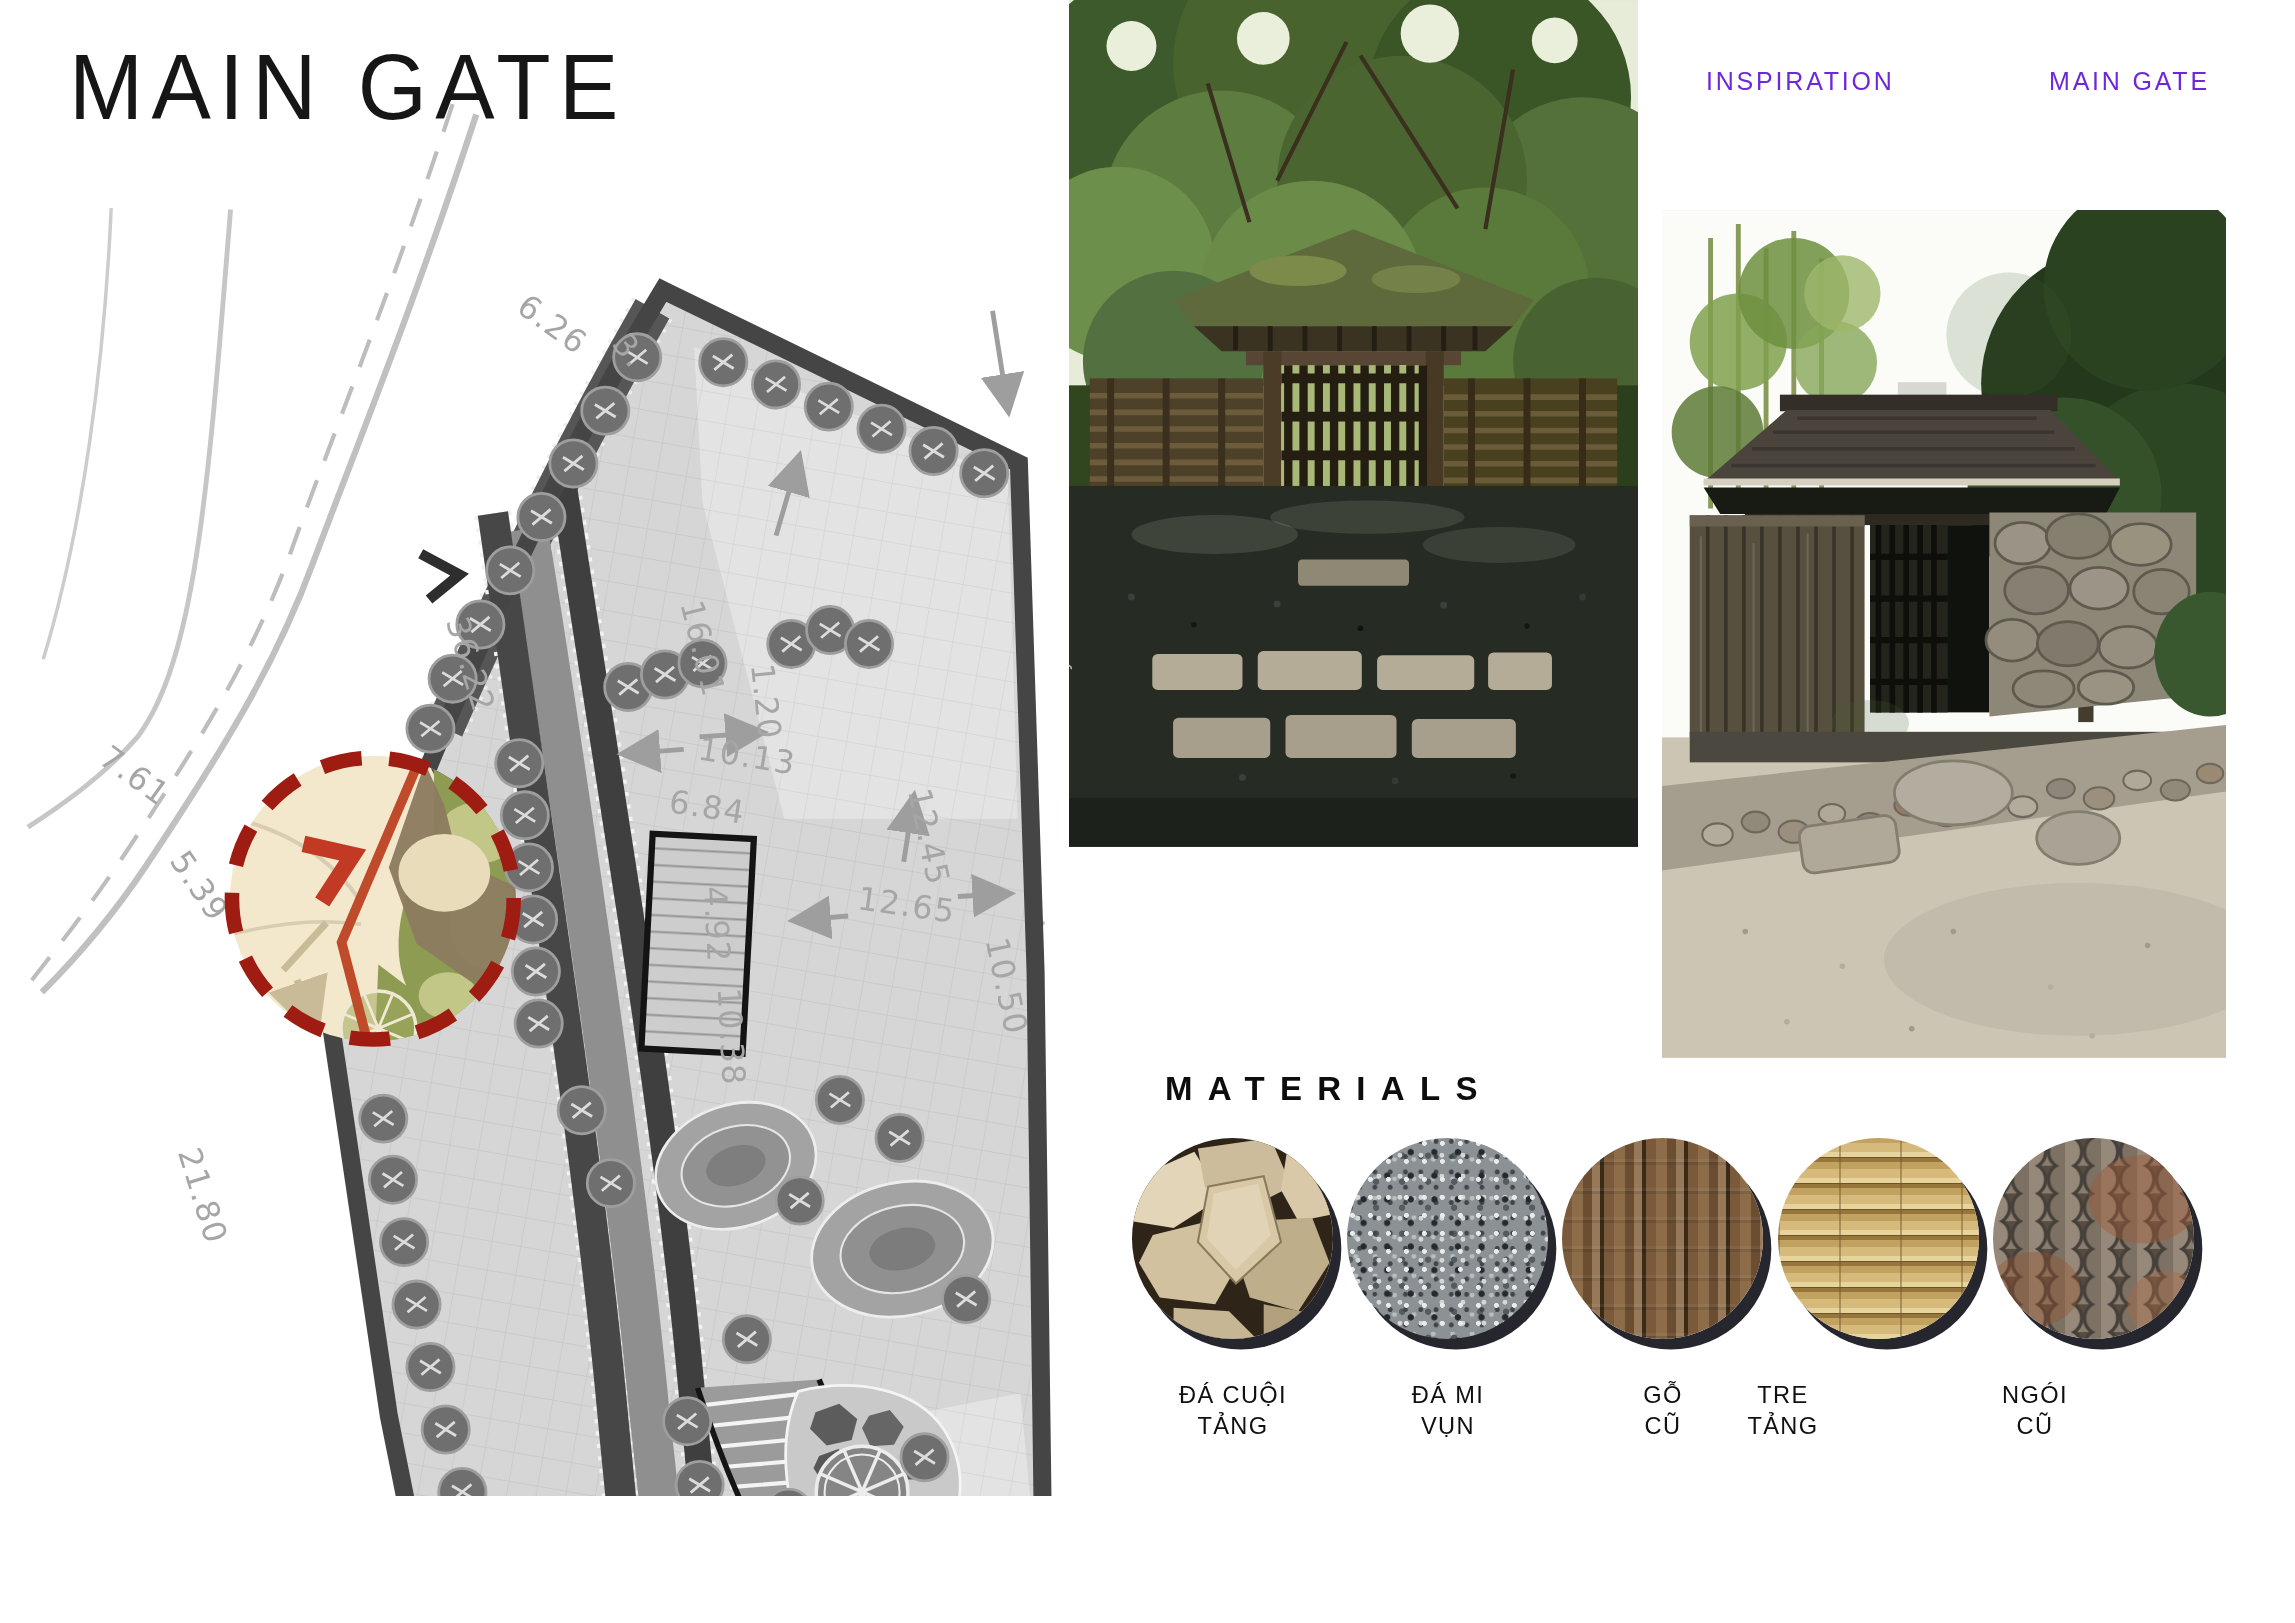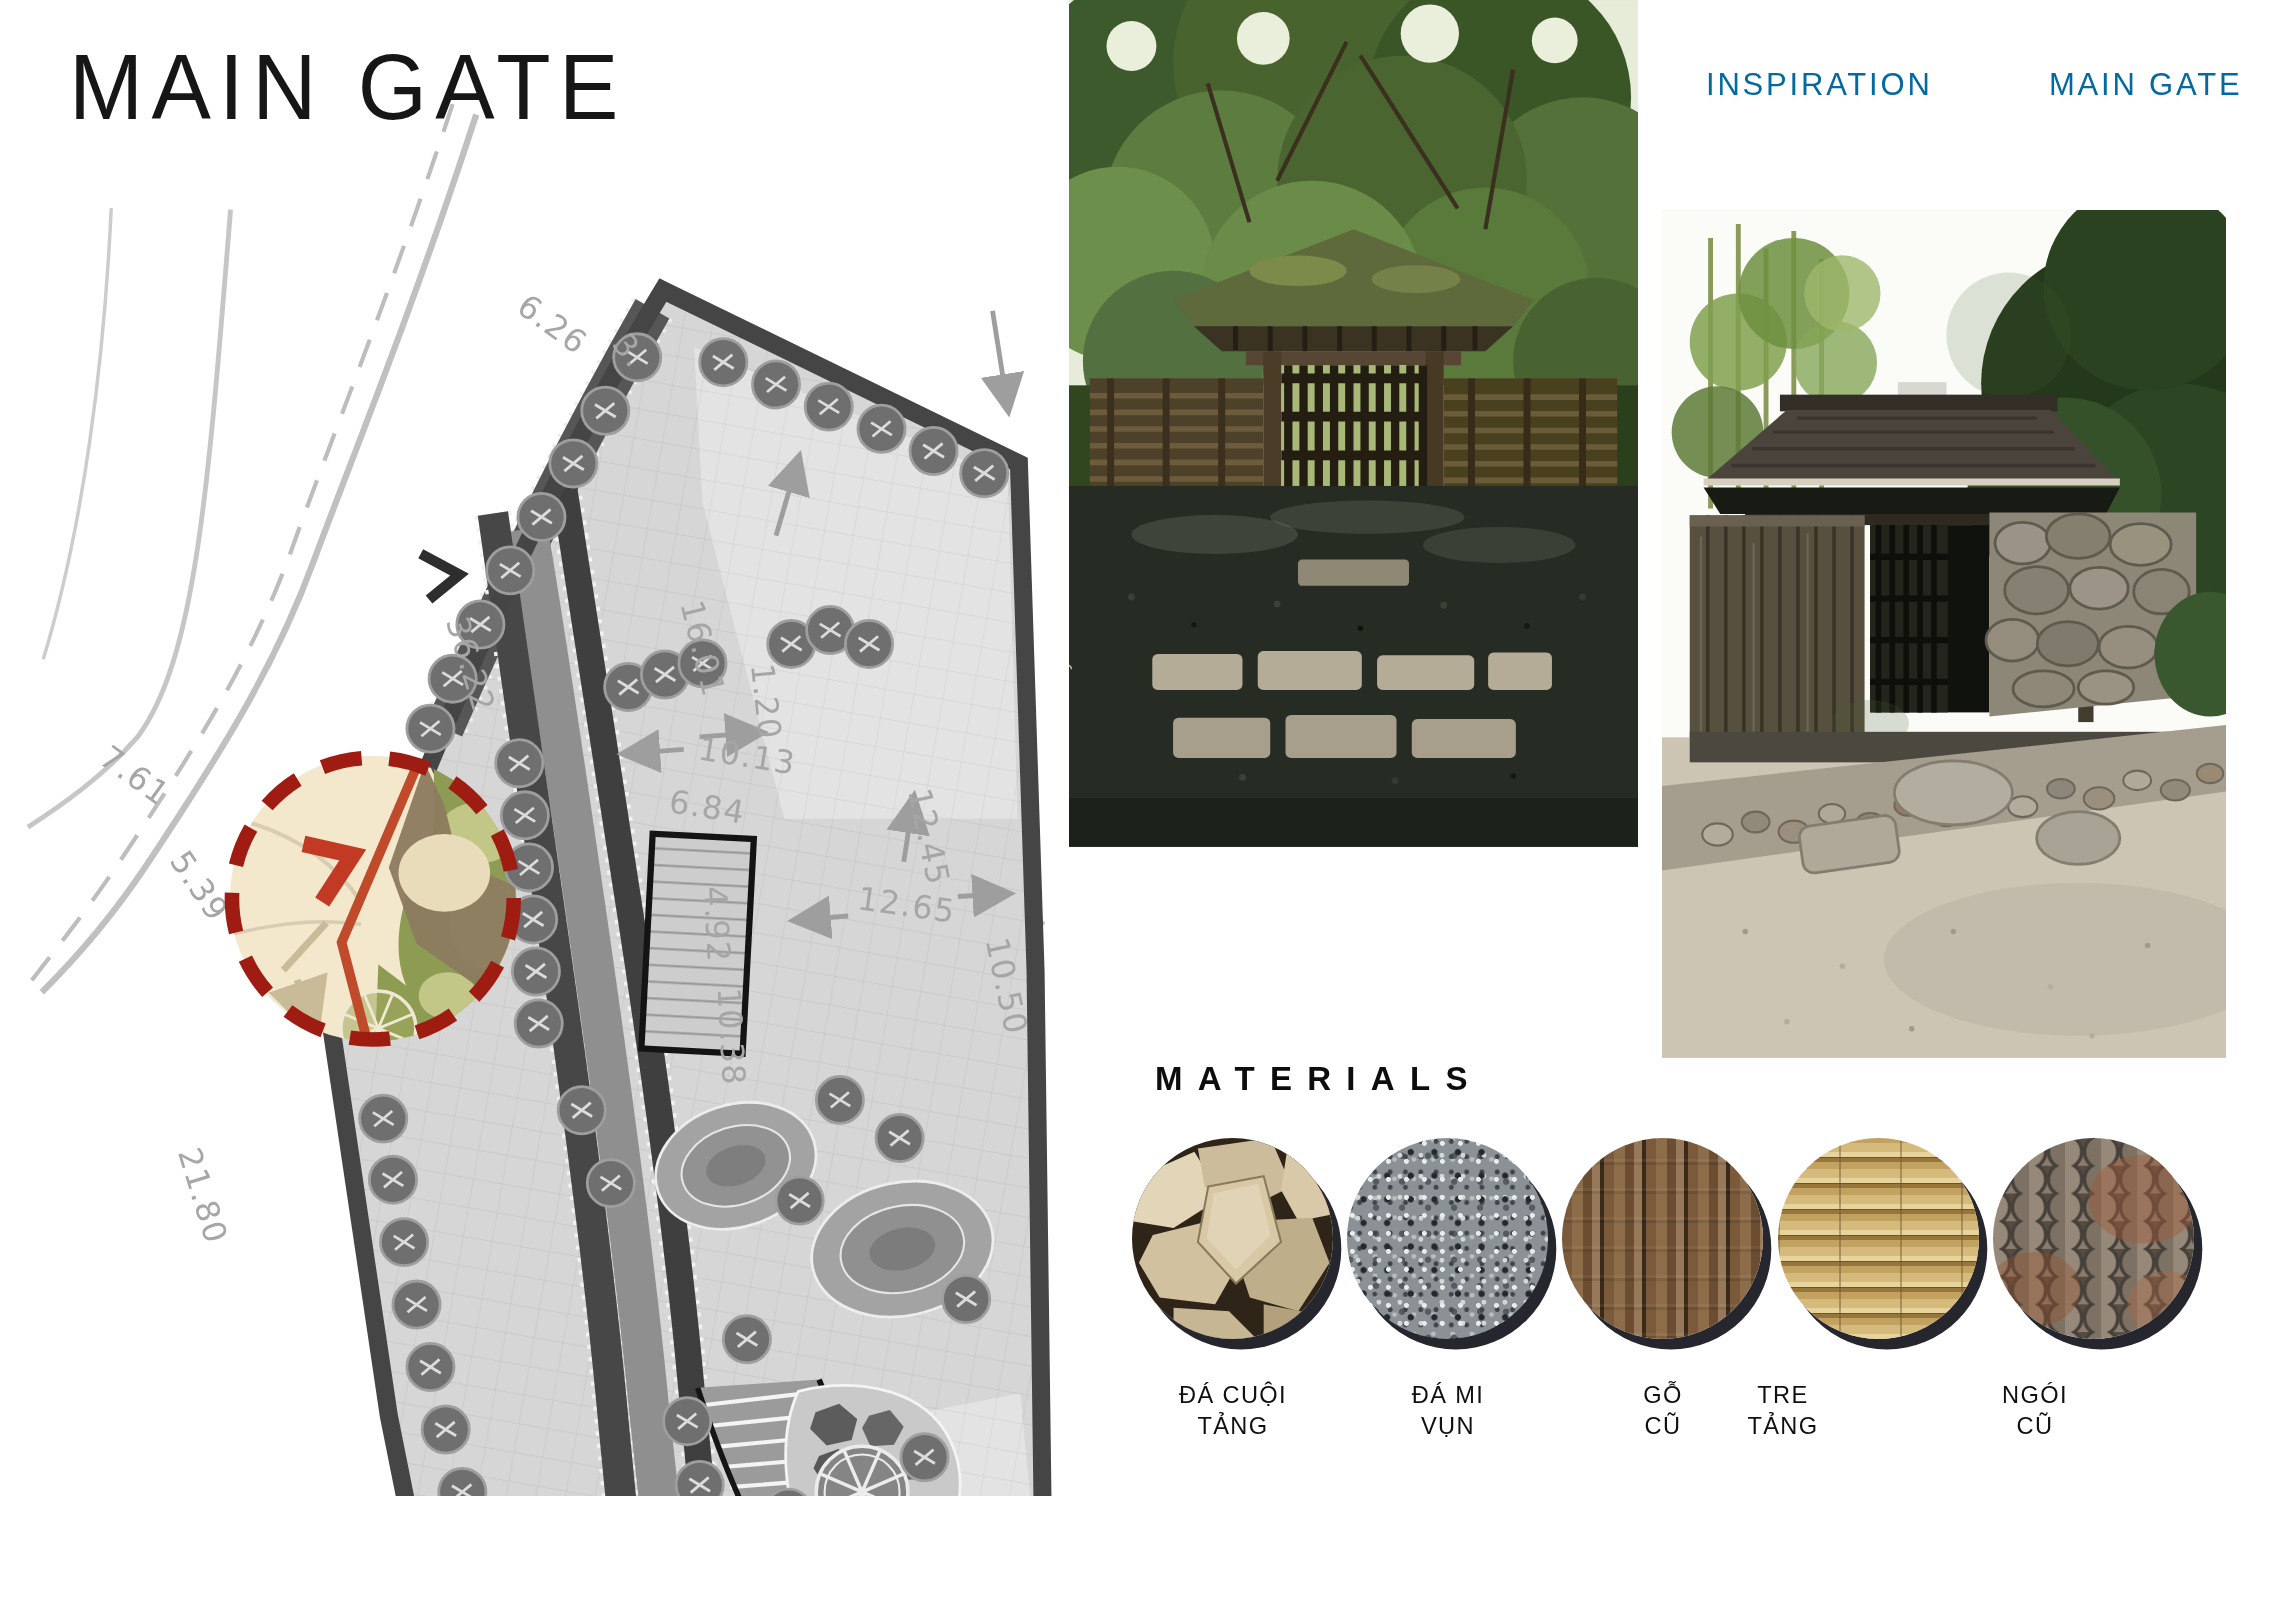--- a/index.html
+++ b/index.html
@@ -1,32 +1,32 @@
 <!DOCTYPE html>
 <html style="font-size:11px"><head>
 <meta charset="utf-8">
 <style>
   html,body{margin:0;padding:0;background:#ffffff;}
   .board{position:relative;width:2295px;height:1496px;background:#ffffff;overflow:hidden;
          font-family:"Liberation Sans",sans-serif;color:#111;padding-left:14px;}
   
   .page-title{position:absolute;left:69px;top:36px;margin:0;font-size:89px;font-weight:200;
               letter-spacing:8.3px;color:#161616;transform:scaleY(1.04);}
-  .hdr-label{position:absolute;top:67px;font-size:31px;font-weight:300;letter-spacing:2.8px;color:#0369a1;}
+  .hdr-label{position:absolute;top:67px;font-size:25px;font-weight:300;letter-spacing:2.8px;color:#6d28d9;}
   .hdr-insp{left:1706px;}
   .hdr-gate{left:2049px;}
   
   .photo{position:absolute;margin:0;padding:0;overflow:hidden;background:#dfe4d4;}
   .photo svg{display:block;}
   .photo-left{left:1069px;top:0;width:569px;height:847px;}
   .photo-right{left:1662px;top:210px;width:564px;height:848px;}
   .watermark{position:absolute;left:4.2px;bottom:36px;transform:rotate(-90deg);transform-origin:left bottom;
              font-size:19.4px;letter-spacing:2.8px;color:#c9cdc2;opacity:.85;white-space:nowrap;}
   
-  .mat-title{position:absolute;left:1147px;top:1052px;margin:8px;font-size:33px;font-weight:800;
+  .mat-title{position:absolute;left:1147px;top:1052px;margin:18px;font-size:33px;font-weight:800;
              letter-spacing:15.3px;color:#0d0d0d;}
   .mat-circle{position:absolute;top:1138px;width:201px;height:201px;border-radius:50%;
               overflow:hidden;box-shadow:8.3px 10.4px 0 #26262e;}
   .mat-circle svg{display:block;}
   .mat-label{position:absolute;top:1380px;width:222px;text-align:center;font-size:23.6px;font-weight:400;
              letter-spacing:1.4px;line-height:1.32;color:#101010;}
   .tex-gravel{background-color:#8b9194;
     background-image:
       radial-gradient(circle at 30% 30%, #e9ebea 0 2.1px, transparent 2.8px),
       radial-gradient(circle at 70% 60%, #24292e 0 2.8px, transparent 3.5px),

